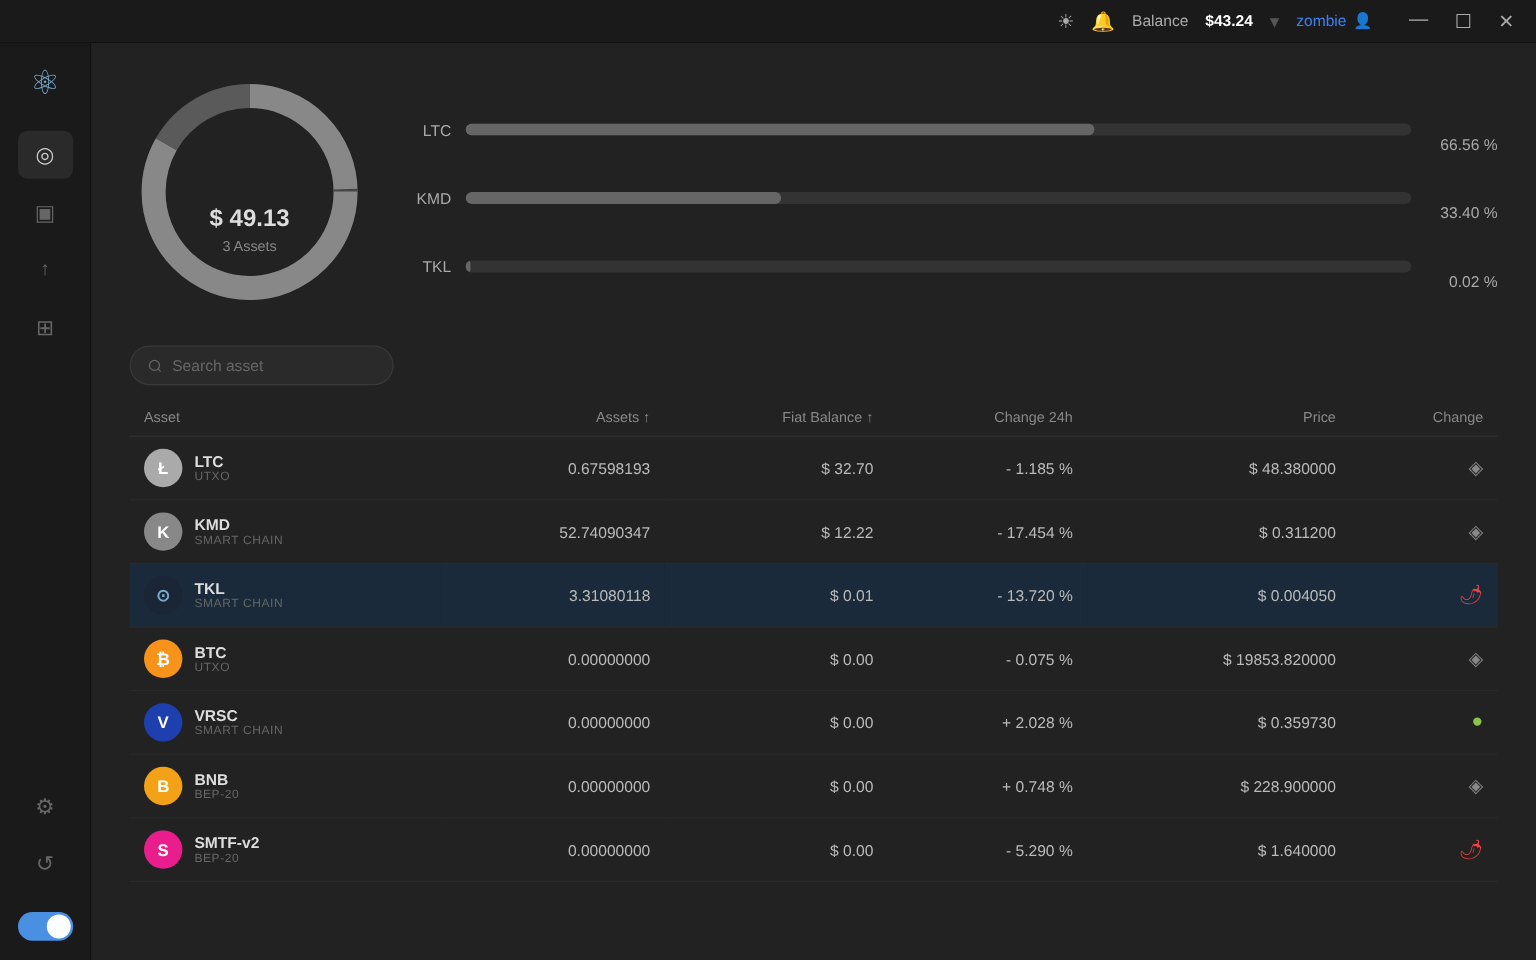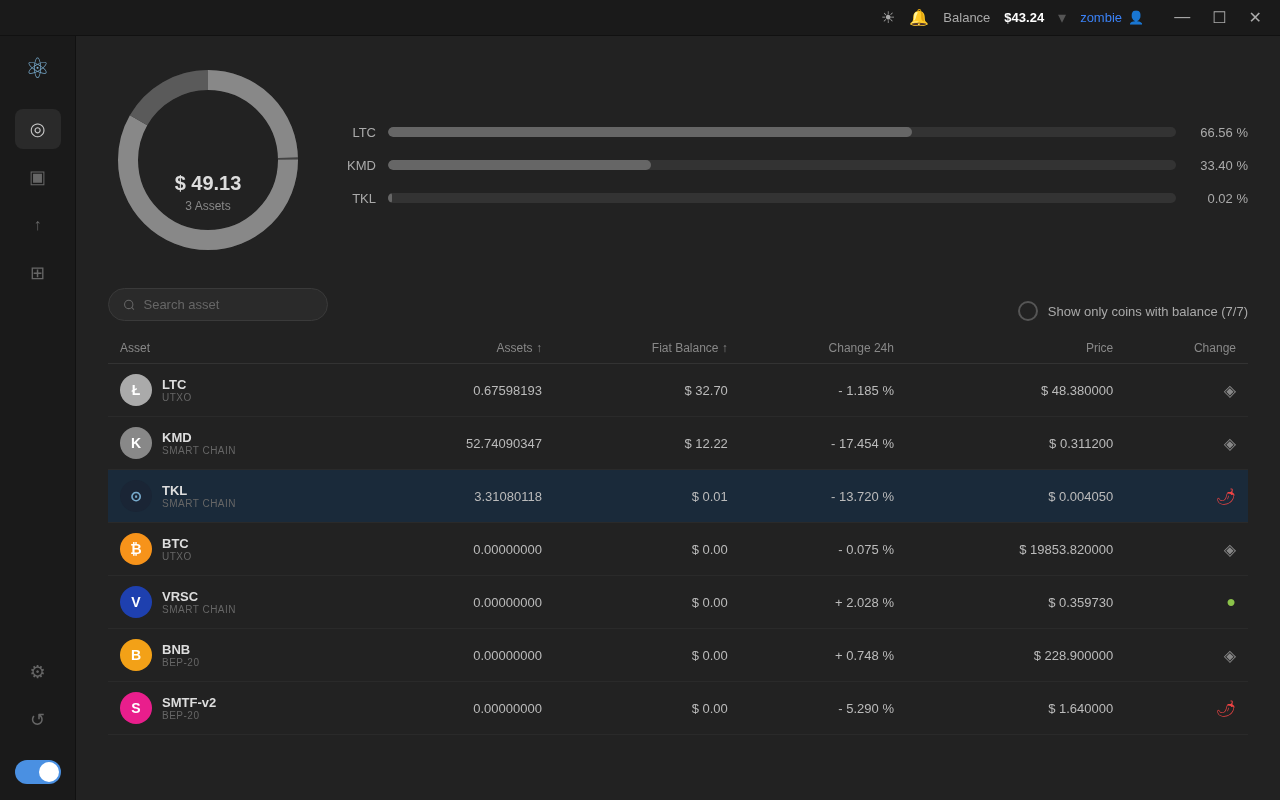--- a/index.html
+++ b/index.html
@@ -178,26 +178,27 @@
     .bar-fill {
       height: 100%;
       background: #666;
       border-radius: 5px;
     }
     .bar-pct {
       width: 60px;
       font-size: 13px;
       color: #aaa;
       text-align: right;
+      margin-top: 24px;
     }
 
     
     #search-row {
       display: flex;
-      align-items: flex-end;
+      align-items: center;
       justify-content: space-between;
       margin-bottom: 12px;
     }
     #search-box {
       display: flex;
       align-items: center;
       background: #2a2a2a;
       border: 1px solid #3a3a3a;
       border-radius: 20px;
       padding: 8px 14px;
@@ -396,24 +397,20 @@
       </div>
     </div>
 
     <div id="search-row">
       <div id="search-box">
         <svg width="14" height="14" viewBox="0 0 24 24" fill="none" stroke="#666" stroke-width="2">
           <circle cx="11" cy="11" r="8"></circle>
             <line x1="21" y1="21" x2="16.65" y2="16.65"></line>
         </svg>
         <input type="text" placeholder="Search asset" style="">
-      </div>
-      <div id="show-balance-toggle">
-        <div class="toggle-circle"></div>
-        <span>Show only coins with balance (7/7)</span>
       </div>
     </div>
 
     <table id="asset-table">
       <thead>
         <tr>
           <th>Asset</th>
           <th class="right">Assets ↑</th>
           <th class="right">Fiat Balance ↑</th>
           <th class="right">Change 24h</th>

